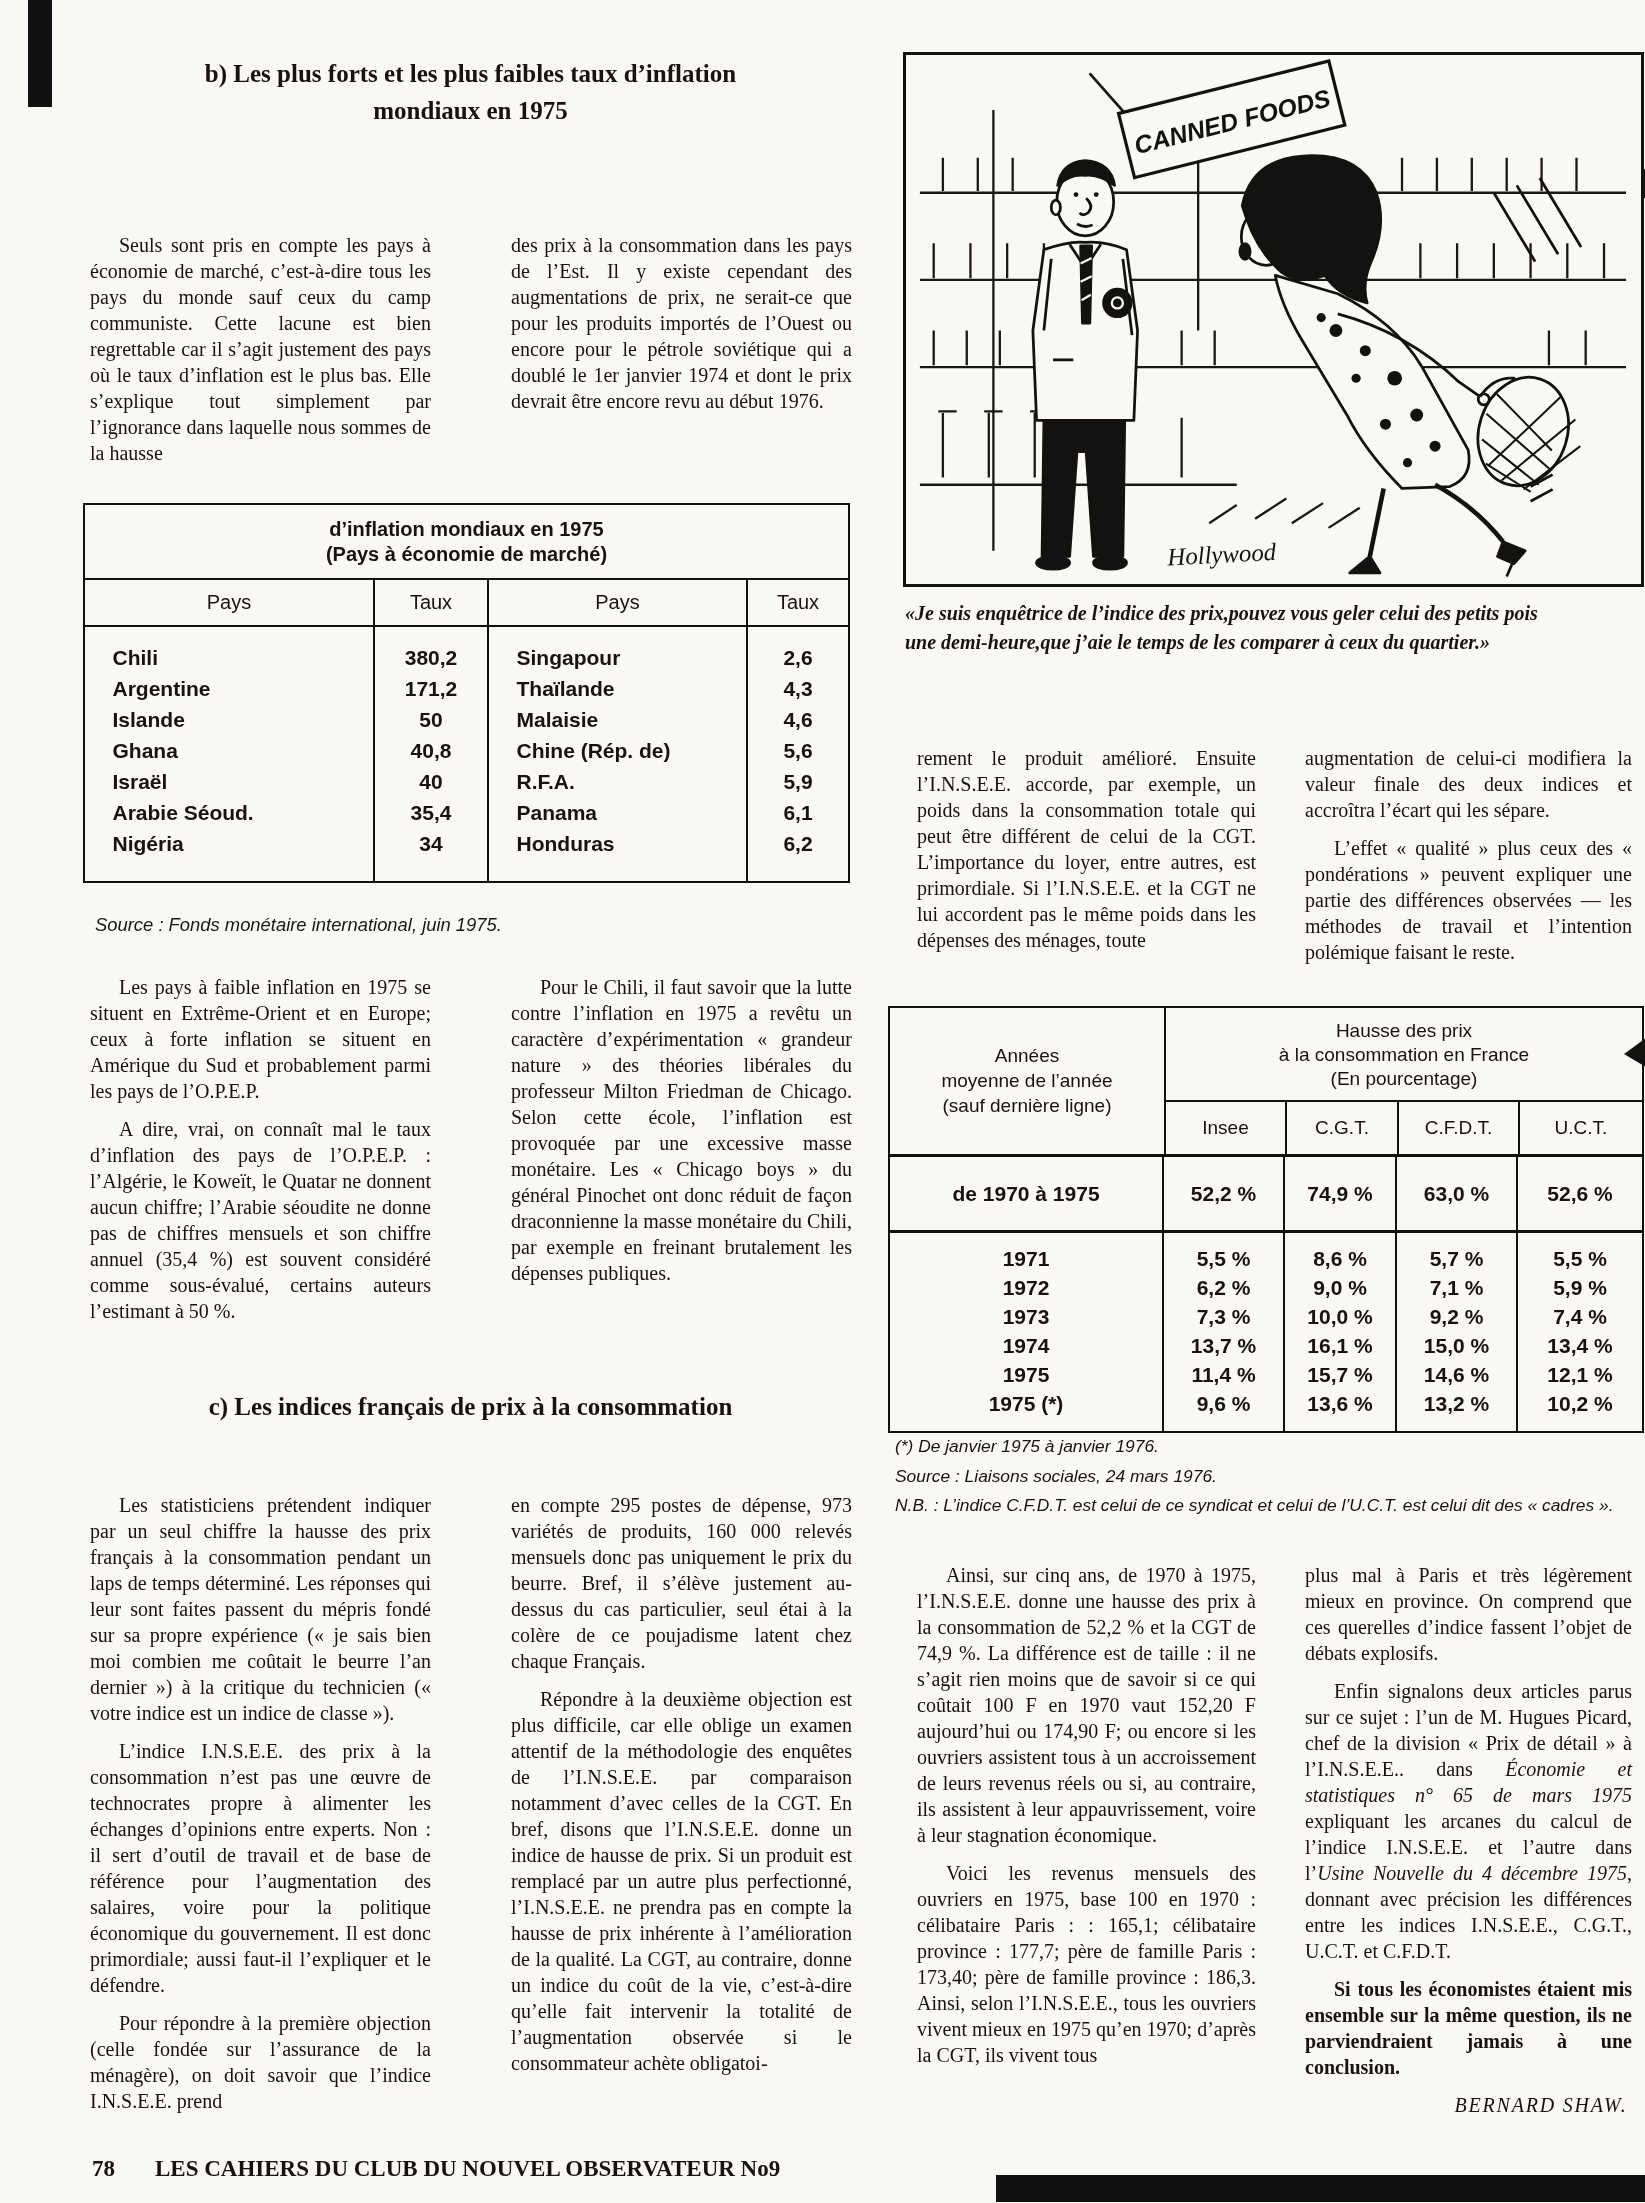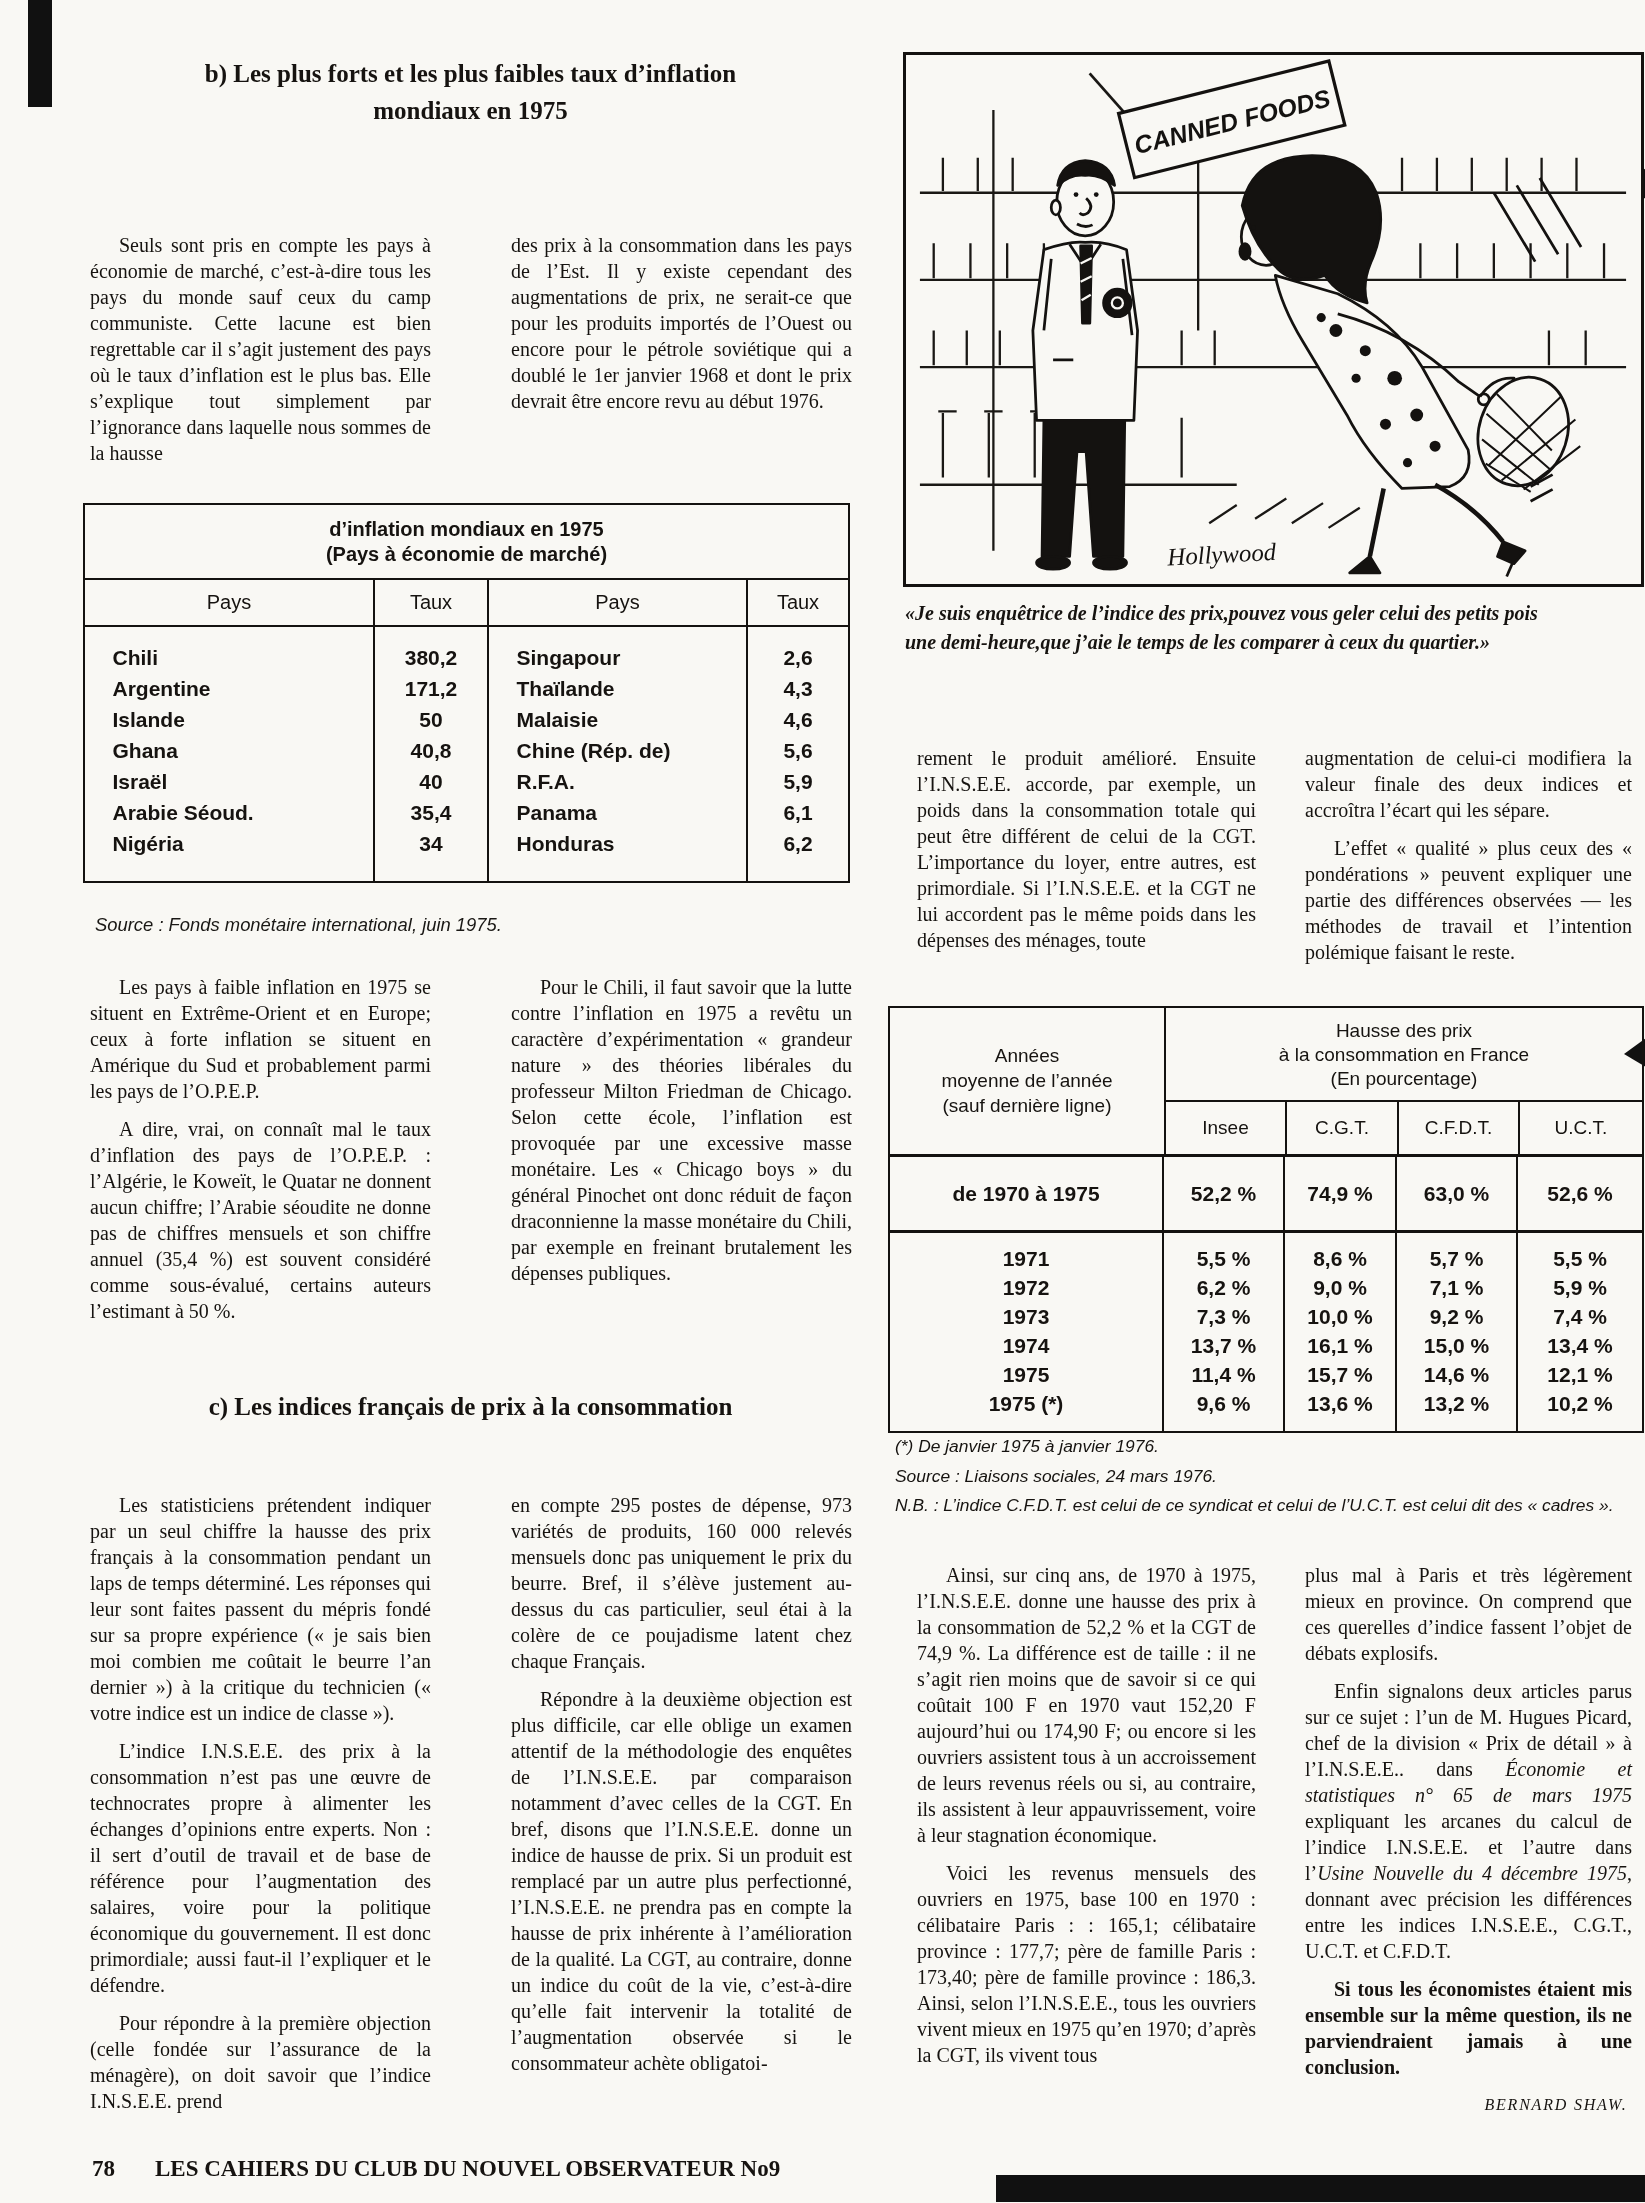--- a/index.html
+++ b/index.html
@@ -55,21 +55,21 @@
   .t2-years{padding:0;}
   .t2 .cell{font-weight:bold;font-size:21px;text-align:center;line-height:29px;}
   .t2row{display:contents;}
   .t2-years .t2row:first-child .cell{padding-top:11px;}
   .t2-years .t2row:last-child .cell{padding-bottom:13px;}
   .t2-notes{position:absolute;left:895px;top:1434px;width:748px;
             font-family:"Liberation Sans", sans-serif;font-style:italic;font-size:17.4px;line-height:25px;}
   .t2-notes div{margin-bottom:4.6px;}
   
   .quote{font-weight:bold;margin-top:18.4px;}
-  .quote-author{font-style:italic;font-size:16px;text-align:right;padding-right:16.5px;
+  .quote-author{font-style:italic;font-size:20px;text-align:right;padding-right:16.5px;
                 letter-spacing:1.8px;margin-top:7.3px;}
   .ital{font-style:italic;}
   
   .footer{position:absolute;left:92px;top:2156px;display:flex;align-items:baseline;gap:40px;
           font-weight:bold;font-size:23px;}
 </style>
 </head>
 <body>
 
 <div class="page">
@@ -81,21 +81,21 @@
 
   <div class="sec-head" style="top:55px;">
     <div>b) Les plus forts et les plus faibles taux d’inflation</div>
     <div>mondiaux en 1975</div>
   </div>
 
   <div class="col" style="left:78px;top:220px;width:365px;">
     <p class="ind">Seuls sont pris en compte les pays à économie de marché, c’est-à-dire tous les pays du monde sauf ceux du camp communiste. Cette lacune est bien regrettable car il s’agit justement des pays où le taux d’inflation est le plus bas. Elle s’explique tout simplement par l’ignorance dans laquelle nous sommes de la hausse</p>
   </div>
   <div class="col" style="left:499px;top:220px;width:365px;">
-    <p>des prix à la consommation dans les pays de l’Est. Il y existe cependant des augmentations de prix, ne serait-ce que pour les produits importés de l’Ouest ou encore pour le pétrole soviétique qui a doublé le 1er janvier 1968 et dont le prix devrait être encore revu au début 1976.</p>
+    <p>des prix à la consommation dans les pays de l’Est. Il y existe cependant des augmentations de prix, ne serait-ce que pour les produits importés de l’Ouest ou encore pour le pétrole soviétique qui a doublé le 1er janvier 1974 et dont le prix devrait être encore revu au début 1976.</p>
   </div>
 
   <div class="t1">
     <div class="t1-title">
       <div>d’inflation mondiaux en 1975</div>
       <div>(Pays à économie de marché)</div>
     </div>
     <div class="t1-hdr">
       <div class="hc vr">Pays</div>
       <div class="hc vr">Taux</div>

